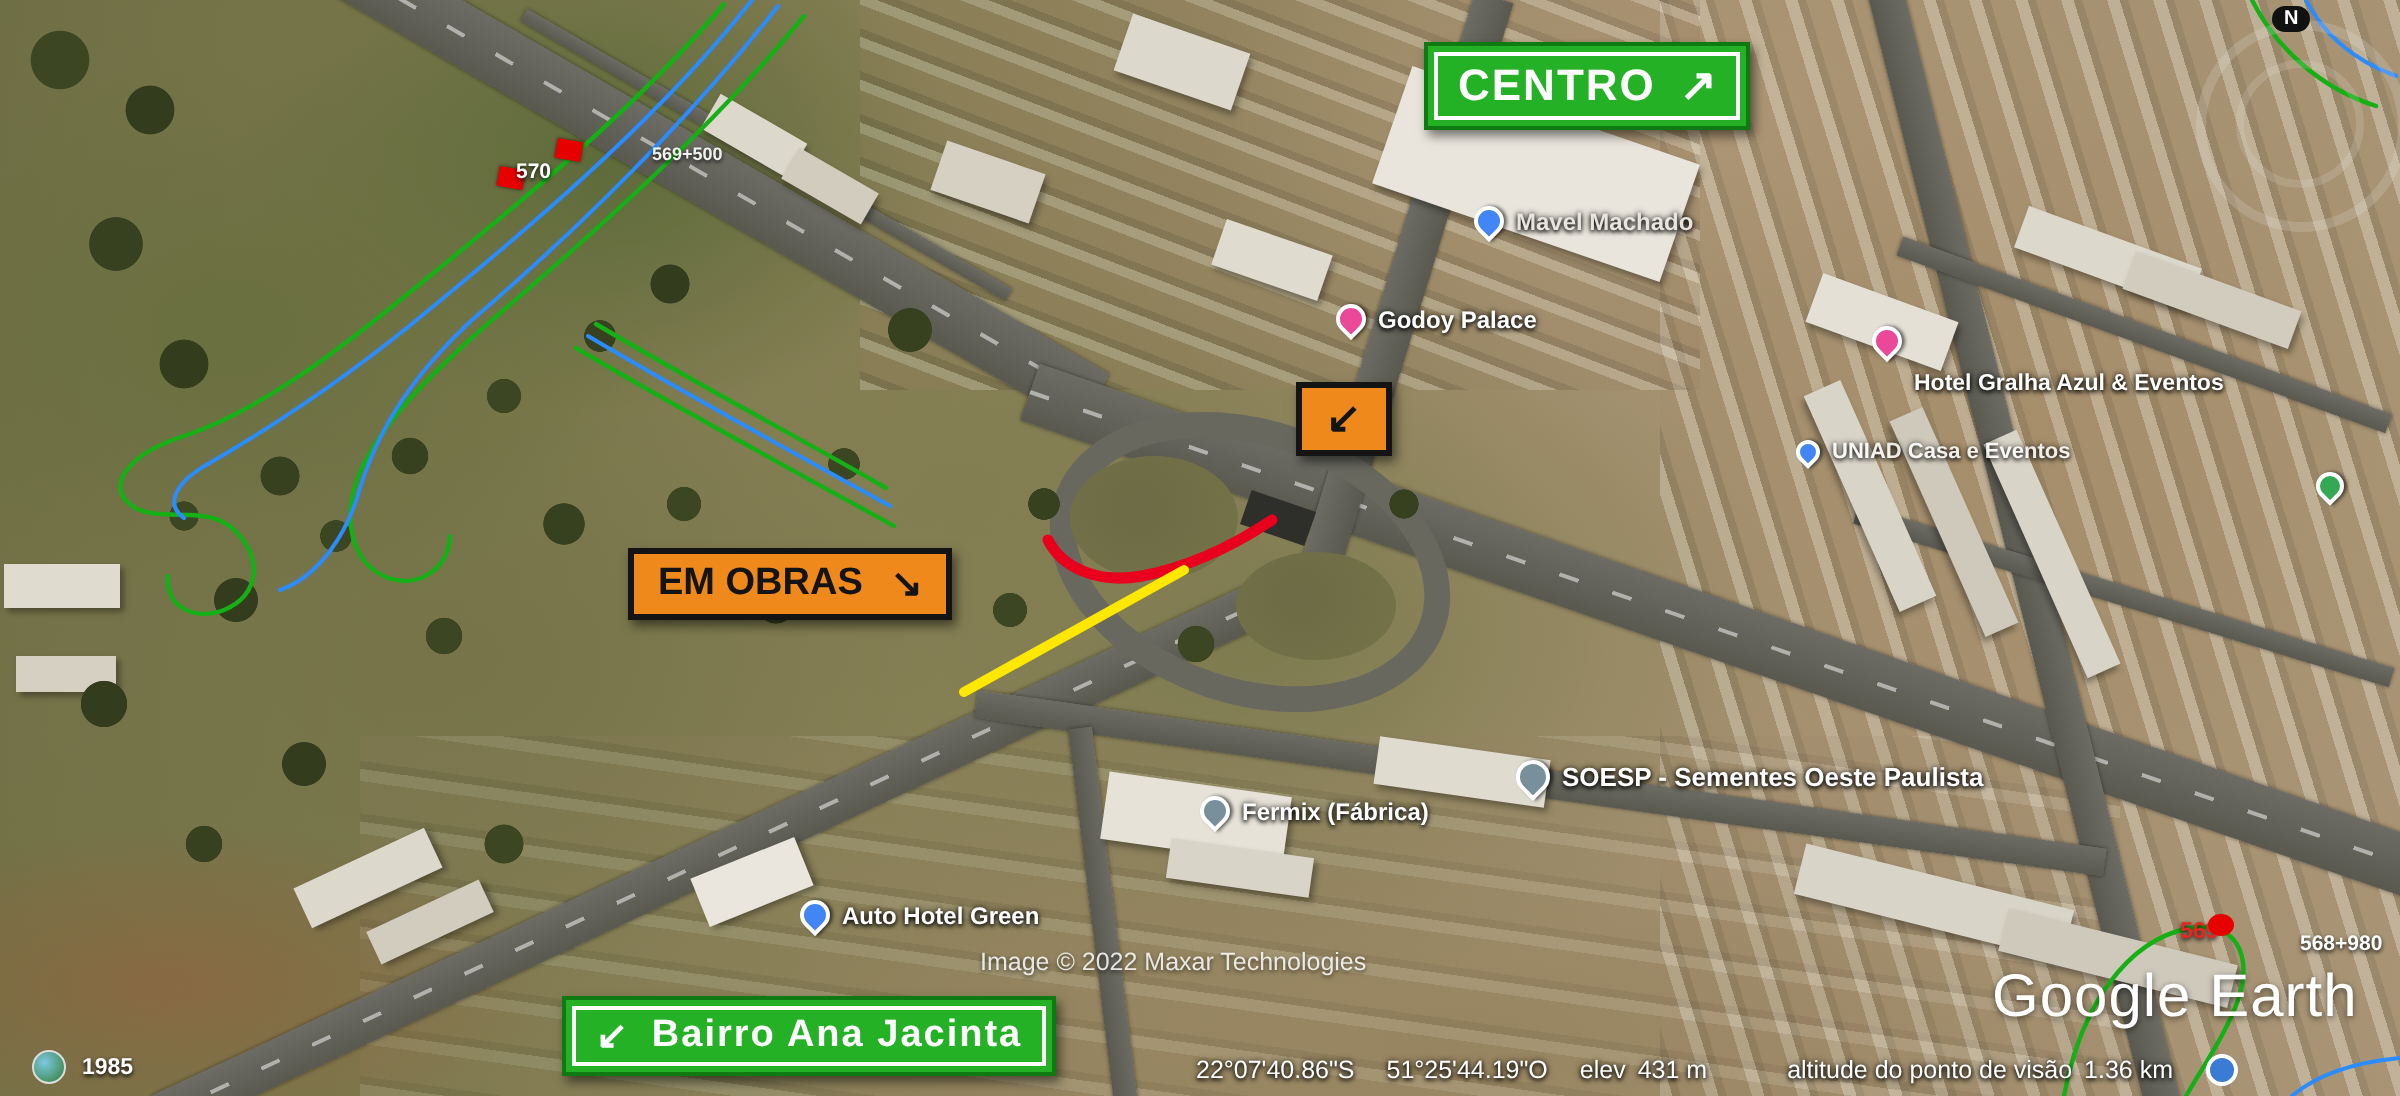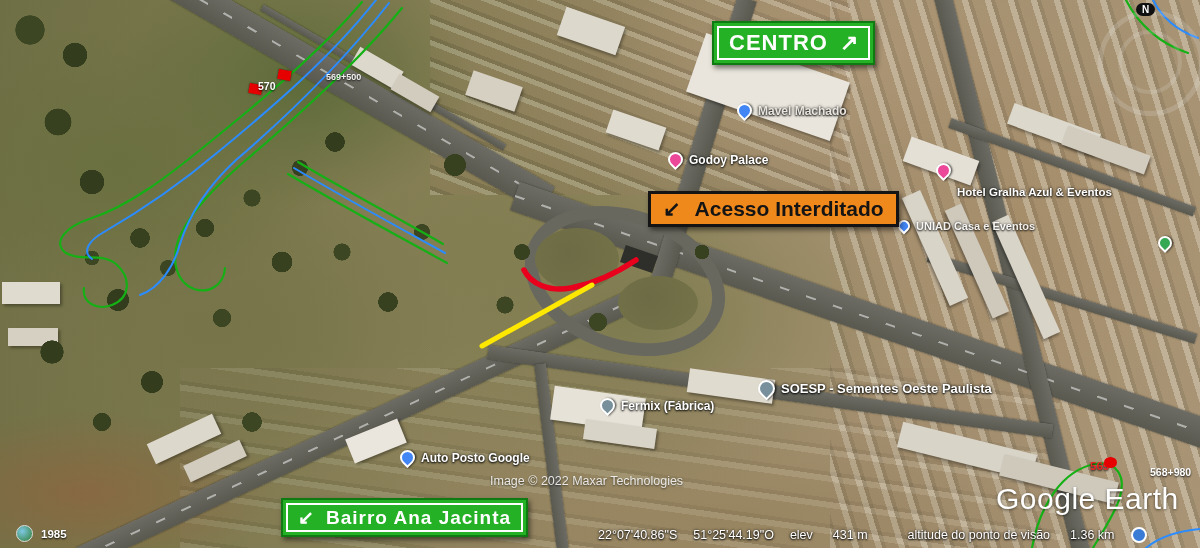--- a/index.html
+++ b/index.html
@@ -90,21 +90,21 @@
   .kmdot{position:absolute;width:13px;height:11px;border-radius:50%;background:#e60000;}
   .kmtext{position:absolute;color:#fff;font-size:10.5px;font-weight:bold;
     text-shadow:0 1px 2px rgba(0,0,0,.9);white-space:nowrap;padding-left:32px;}
   .kmtext.red{color:#e8251f;font-size:11.5px;text-shadow:0 1px 2px rgba(0,0,0,.9);}
   
   .cring{position:absolute;border-radius:50%;}
   .nbadge{position:absolute;background:#111;color:#fff;font-size:10px;font-weight:bold;
     border-radius:8px;padding:1px 6px;}
   .status{position:absolute;bottom:5px;left:598px;display:flex;align-items:center;gap:16px;
     color:#fff;font-size:12.5px;text-shadow:0 1px 2px #000,0 0 3px rgba(0,0,0,.8);white-space:nowrap;}
-  .status .grp{display:flex;gap:20px;}
+  .status .grp{display:flex;gap:6px;}
   .eye{width:12px;height:12px;border-radius:50%;border:2px solid #fff;background:#3a7bd5;}
   .year-wrap{position:absolute;left:16px;bottom:6px;display:flex;align-items:center;gap:8px;
     color:#fff;font-size:11.5px;font-weight:bold;text-shadow:0 1px 2px #000;}
   .globe{width:15px;height:15px;border-radius:50%;border:1px solid #ddd;
     background:radial-gradient(circle at 35% 35%, #7ec8e3, #2e7d32);}
   .gearth{position:absolute;left:996px;top:482px;font-size:30px;color:#fff;letter-spacing:.5px;
     text-shadow:0 1px 3px rgba(0,0,0,.55);}
   .attrib{position:absolute;left:478px;top:474px;color:rgba(255,255,255,.85);font-size:12.5px;
     text-shadow:0 1px 2px rgba(0,0,0,.6);padding-left:12px;}
 </style>
@@ -197,41 +197,44 @@
   <div class="poi" style="left:758px;top:380px;">
     <span class="pin pin-slate" style="width:13px;height:13px;"></span>
     <span class="mlabel" style="font-size:13px;">SOESP - Sementes Oeste Paulista</span>
   </div>
   <div class="poi" style="left:600px;top:398px;">
     <span class="pin pin-slate"></span>
     <span class="mlabel">Fermix (Fábrica)</span>
   </div>
   <div class="poi" style="left:400px;top:450px;">
     <span class="pin pin-blue"></span>
-    <span class="mlabel">Auto Posto Google</span>
+    <span class="mlabel">Auto Hotel Green</span>
   </div>
   <div class="gdot" style="left:1158px;top:236px;"></div>
 
   <div class="kmsq" style="left:278px;top:70px;transform:rotate(10deg);"></div>
   <div class="kmsq" style="left:249px;top:84px;transform:rotate(10deg);"></div>
   <span class="kmtext" style="left:226px;top:80px;">570</span>
   <span class="kmtext" style="left:294px;top:72px;font-size:9px;opacity:.9;">569+500</span>
   <span class="kmtext red" style="left:1058px;top:460px;">569</span>
   <div class="kmdot" style="left:1104px;top:457px;"></div>
   <span class="kmtext" style="left:1118px;top:466px;">568+980</span>
 
   <div class="sign sign-green" style="left:712px;top:21px;">
     <div class="sign-green-inner" style="font-size:22px;">
       <span class="sg-text">CENTRO</span>
       <span class="sg-arrow">↗</span>
     </div>
   </div>
   <div class="sign sign-orange" style="left:648px;top:191px;font-size:21px;">
     <span class="so-arrow">↙</span>
-    <span class="so-text">Acesso Interditado</span>
+  </div>
+  <div class="sign sign-orange" style="left:314px;top:274px;font-size:19px;">
+    <span class="so-text">EM OBRAS</span>
+    <span class="so-arrow">↘</span>
   </div>
   <div class="sign sign-green" style="left:281px;top:498px;">
     <div class="sign-green-inner" style="font-size:19px;padding:1px 10px;">
       <span class="sg-arrow">↙</span>
       <span class="sg-text">Bairro Ana Jacinta</span>
     </div>
   </div>
 
   <div class="cring" style="left:1098px;top:10px;width:96px;height:96px;border:5px solid rgba(240,240,240,.18);"></div>
   <div class="cring" style="left:1118px;top:30px;width:56px;height:56px;border:4px solid rgba(240,240,240,.15);"></div>

